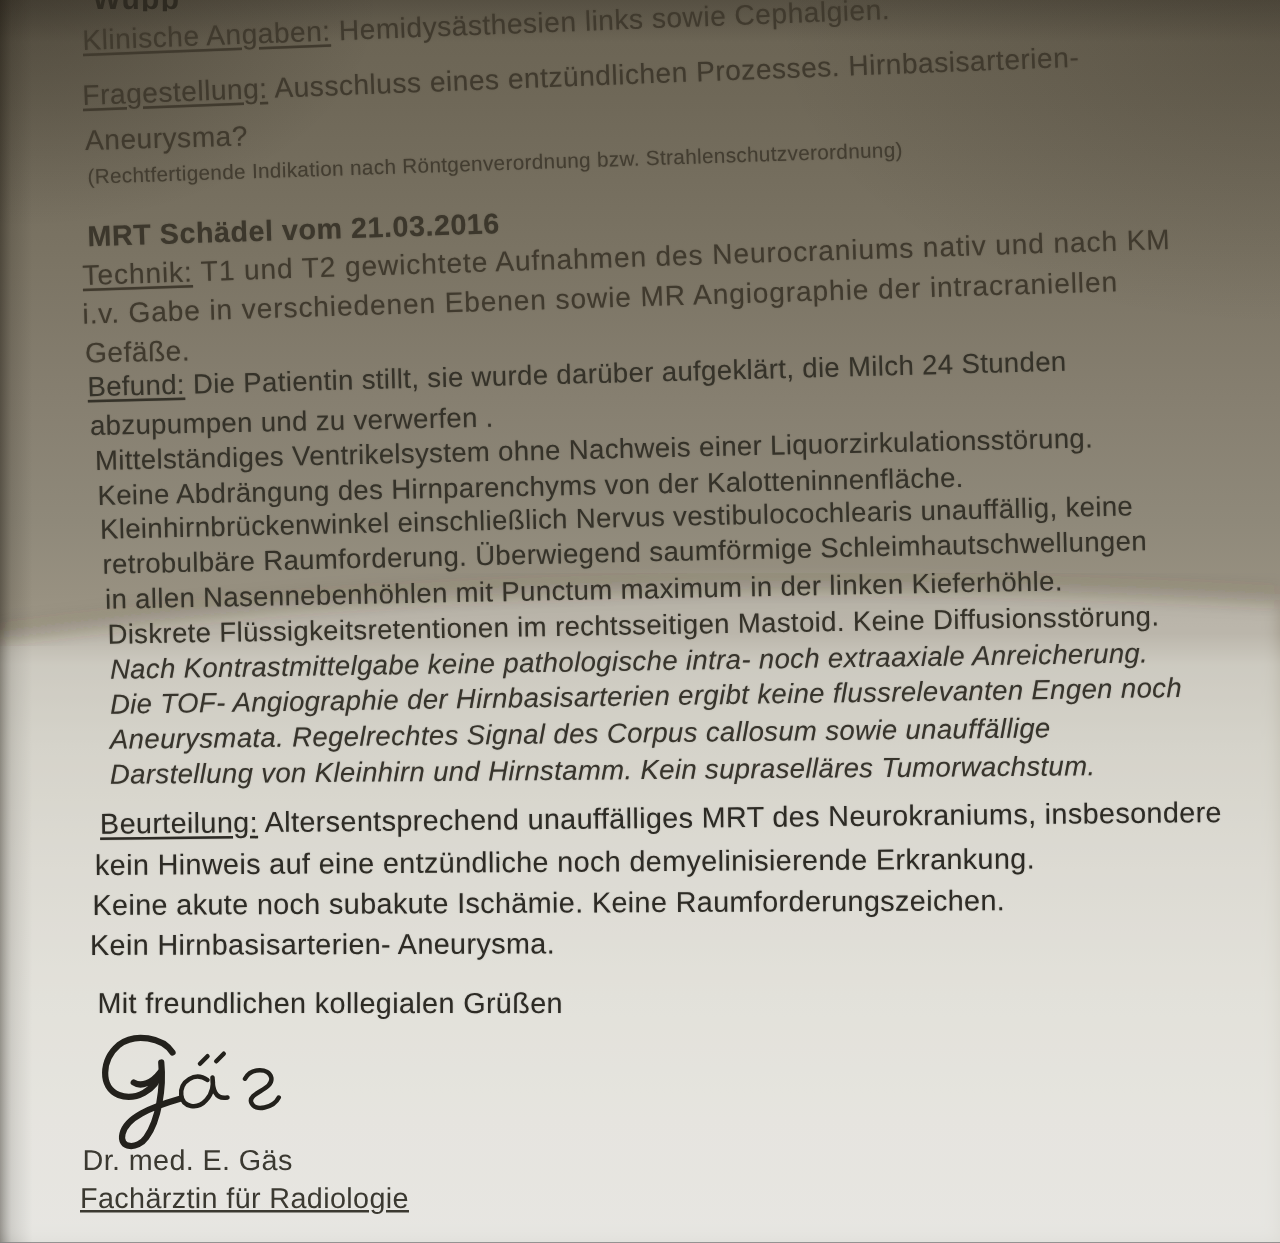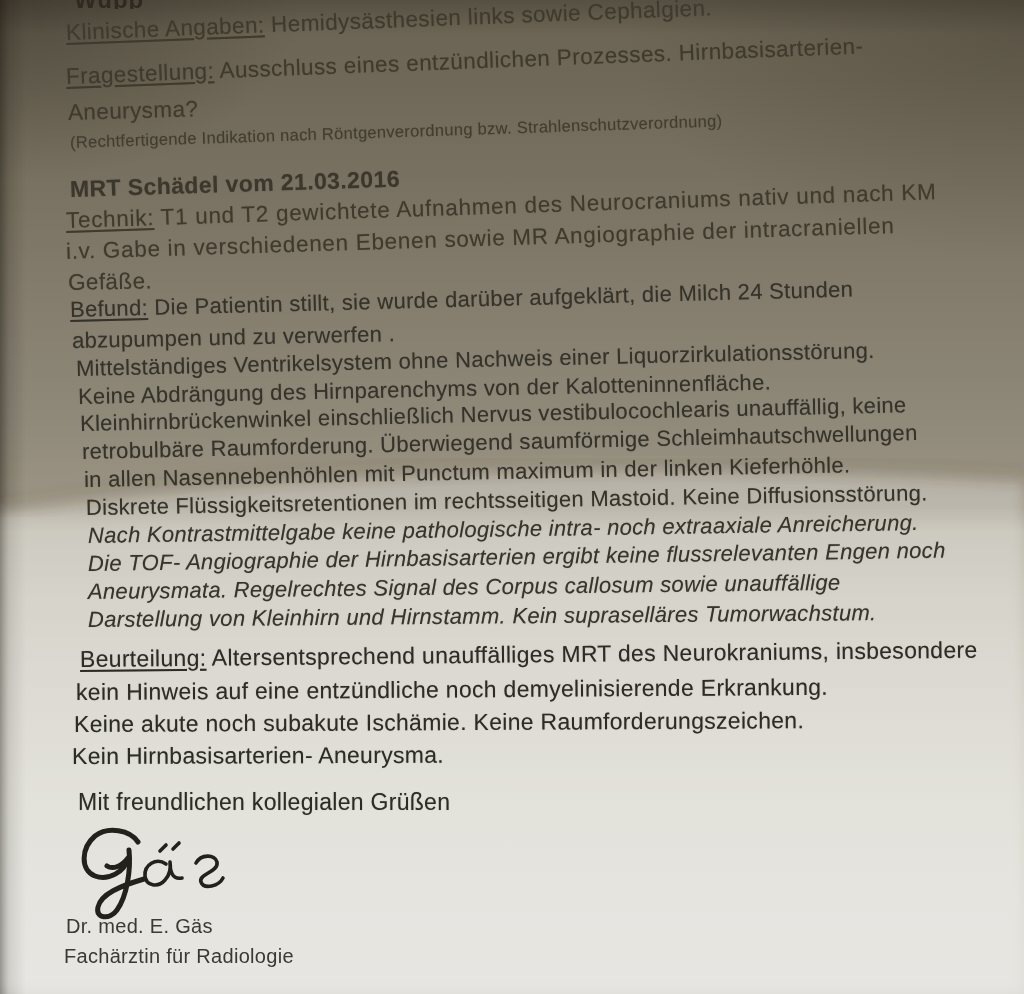--- a/index.html
+++ b/index.html
@@ -20,21 +20,21 @@
   }
   
   .fold-svg{position:absolute;left:0;top:0;pointer-events:none;}
   .ln{position:absolute;white-space:nowrap;transform-origin:0 50%;}
   .t-top{font-size:22.5px;color:#403a2e;letter-spacing:.4px;text-shadow:0 0 1px rgba(64,58,46,.45);}
   .t-mid{font-size:22px;color:#353229;letter-spacing:.3px;text-shadow:0 0 1px rgba(53,50,41,.4);}
   .t-ital{font-size:22px;font-style:italic;color:#37342c;letter-spacing:.3px;text-shadow:0 0 1px rgba(55,52,44,.4);}
   .t-bot{font-size:23px;color:#2d2b25;letter-spacing:.3px;text-shadow:0 0 1px rgba(45,43,37,.35);}
   .t-note{font-size:16.5px;color:#433d31;letter-spacing:.3px;text-shadow:0 0 1px rgba(67,61,49,.45);}
   .t-head{font-size:23px;font-weight:bold;color:#3c372c;letter-spacing:.4px;text-shadow:0 0 1px rgba(60,55,44,.5);}
-  .t-sign{font-size:20px;color:#3b3931;letter-spacing:.3px;}
+  .t-sign{font-size:23px;color:#3b3931;letter-spacing:.3px;}
   .lbl{text-decoration:underline;text-underline-offset:3px;}
   .wide{letter-spacing:.7px;}
   .cutoff{position:absolute;left:74px;top:0;height:9px;width:120px;overflow:hidden;}
   .cutoff span{display:block;margin-top:-14px;font-size:24px;font-weight:bold;color:#2e2a21;letter-spacing:1px;}
 </style>
 </head>
 <body>
 
 <div class="photo">
 
@@ -147,17 +147,17 @@
       <path stroke-width="3.6" d="M94 42 C84 35 72 43 73 54 C74 64 86 66 93 58 C98 53 99 45 98 40 C98 49 100 58 110 56"></path>
       <path stroke-width="3.6" d="M88 29 L94 23"></path>
       <path stroke-width="3.6" d="M101 27 L107 21"></path>
       <path stroke-width="3.6" d="M124 41 C129 32 143 32 145 40 C147 50 126 52 129 60 C132 68 147 64 151 56"></path>
     </g>
   </svg>
 
   <div class="ln t-sign" style="left:66px;top:915px;">
     <span>Dr. med. E. Gäs</span>
   </div>
-  <div class="ln t-sign" style="left:64px;top:945px;">
+  <div class="ln t-sign" style="left:64px;top:945px;text-decoration:underline;">
     <span>Fachärztin für Radiologie</span>
   </div>
 
 </div>
 
 </body></html>

